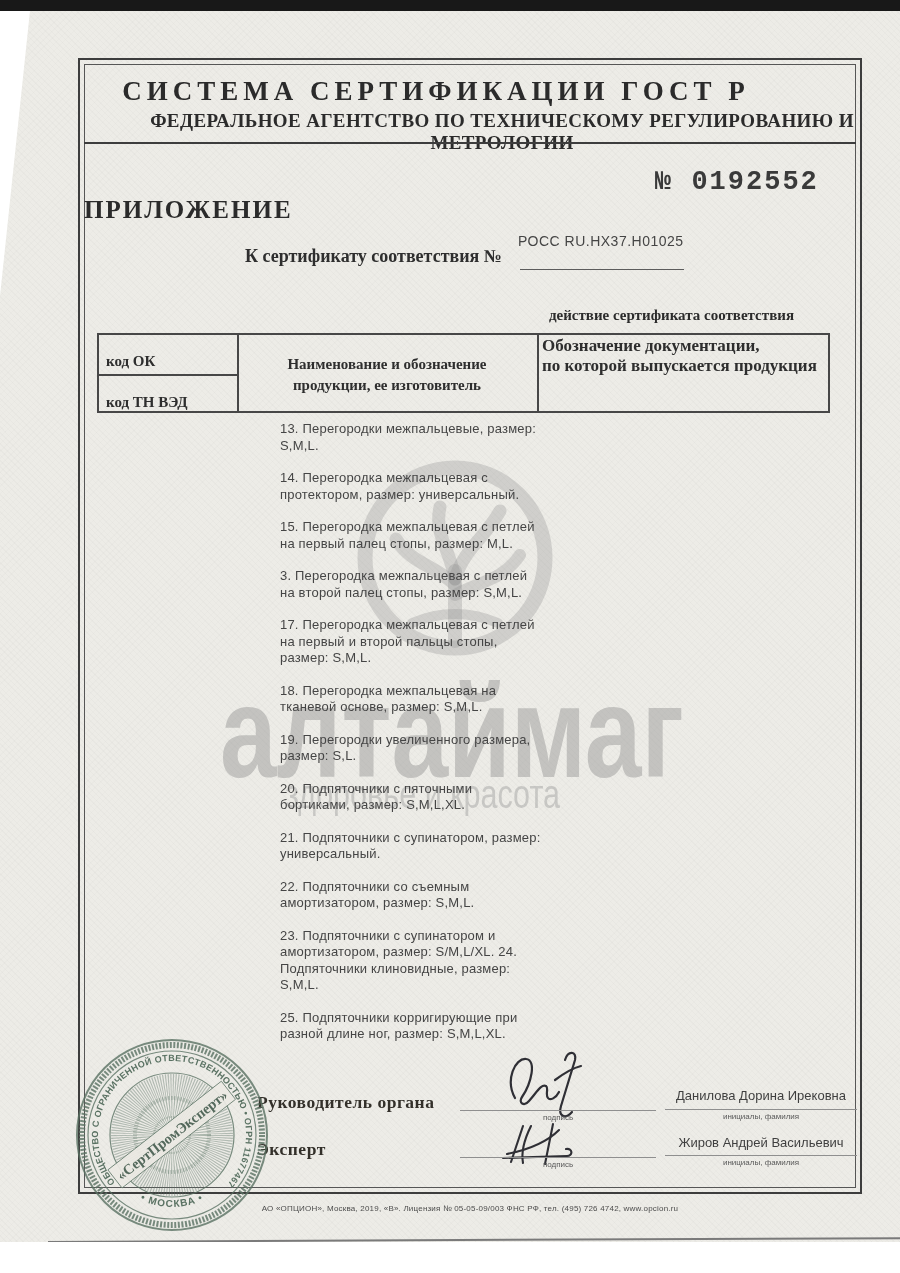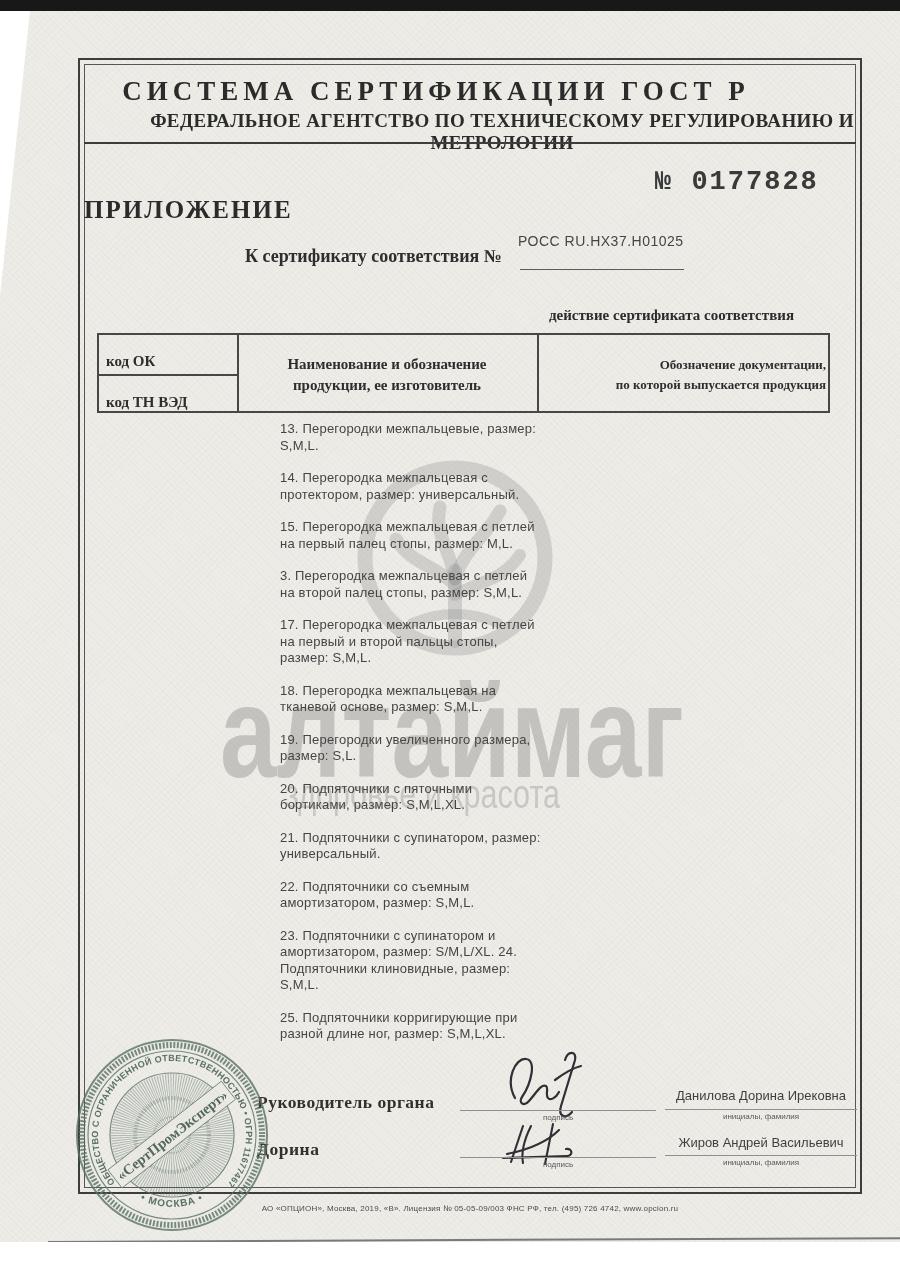--- a/index.html
+++ b/index.html
@@ -45,22 +45,22 @@
   .tbl-box{position:absolute;left:97px;top:333px;width:733px;height:80px;
         box-sizing:border-box;border:2px solid #474747;}
   .tbl-div1{position:absolute;left:237px;top:333px;height:80px;border-left:2px solid #474747;}
   .tbl-div2{position:absolute;left:537px;top:333px;height:80px;border-left:2px solid #474747;}
   .tbl-split{position:absolute;left:99px;top:374px;width:138px;border-top:2px solid #474747;}
   .tbl-cell{font-size:15px;font-weight:bold;color:#2e2e2e;margin-top:8px;}
   .cell-ok{position:absolute;left:106px;top:345px;}
   .cell-tnved{position:absolute;left:106px;top:386px;}
   .cell-mid{position:absolute;left:242px;top:346px;width:290px;text-align:center;
         line-height:21px;white-space:pre-line;}
-  .cell-right{position:absolute;left:542px;top:347px;width:284px;text-align:right;
-        font-size:13px;line-height:20px;white-space:pre-line;}
+  .cell-right{position:absolute;left:542px;top:328px;width:284px;text-align:left;
+        font-size:17px;line-height:20px;white-space:pre-line;}
 
   .wm-logo{position:absolute;left:350px;top:453px;}
   .wm-text{position:absolute;left:200px;top:655px;}
 
   .product-list{position:absolute;left:280px;top:421px;width:262px;
         font-family:"Liberation Sans",sans-serif;}
   .product-list p{margin:0 0 16px 0;font-size:13px;line-height:16.5px;color:#454545;
         letter-spacing:0.2px;white-space:pre-line;}
 
   .sig-label{position:absolute;font-size:17.5px;font-weight:bold;color:#33302a;letter-spacing:0.5px;}
@@ -97,21 +97,21 @@
   <div class="wedge"></div>
   <div class="top-strip"></div>
 
   <div class="frame-outer"></div>
   <div class="frame-inner"></div>
 
   <div class="title1">СИСТЕМА СЕРТИФИКАЦИИ ГОСТ Р</div>
   <div class="title2">ФЕДЕРАЛЬНОЕ АГЕНТСТВО ПО ТЕХНИЧЕСКОМУ РЕГУЛИРОВАНИЮ И МЕТРОЛОГИИ</div>
   <div class="header-rule"></div>
 
-  <div class="blank-number">№ 0177828</div>
+  <div class="blank-number">№ 0192552</div>
   <div class="appendix-title">ПРИЛОЖЕНИЕ</div>
 
   <div class="cert-number">РОСС RU.HX37.H01025</div>
   <div class="cert-label">К сертификату соответствия №</div>
   <div class="cert-underline"></div>
 
   <div class="subtitle2">действие сертификата соответствия</div>
 
   <div class="tbl-box"></div>
   <div class="tbl-div1"></div>
@@ -164,21 +164,21 @@
 амортизатором, размер: S,M,L.</p>
       <p>23. Подпяточники с супинатором и
 амортизатором, размер: S/M,L/XL.  24.
 Подпяточники клиновидные, размер:
 S,M,L.</p>
       <p>25. Подпяточники корригирующие при
 разной длине ног, размер: S,M,L,XL.</p>
     </div>
 
   <div class="sig-label lbl-head">Руководитель органа</div>
-  <div class="sig-label lbl-expert">Дорина</div>
+  <div class="sig-label lbl-expert">Эксперт</div>
 
   <svg class="autograph auto1" width="115" height="80" viewBox="0 0 115 80">
     <g stroke="#2f2f35" stroke-width="2.2" fill="none" stroke-linecap="round">
       <path d="M20,52 C10,34 20,12 31,13 C42,14 36,38 27,51 C23,57 29,61 34,55 C42,46 46,38 51,40 C54,42 50,49 53,52 C55,55 61,52 64,46"></path>
       <path d="M70,14 C73,4 82,5 80,14 L66,60 C63,70 70,74 77,66"></path>
       <path d="M60,34 C68,28 78,22 86,20"></path>
     </g>
   </svg>
   <svg class="autograph auto2" width="100" height="56" viewBox="0 0 100 56">
     <g stroke="#2f2f35" stroke-width="2.1" fill="none" stroke-linecap="round">

